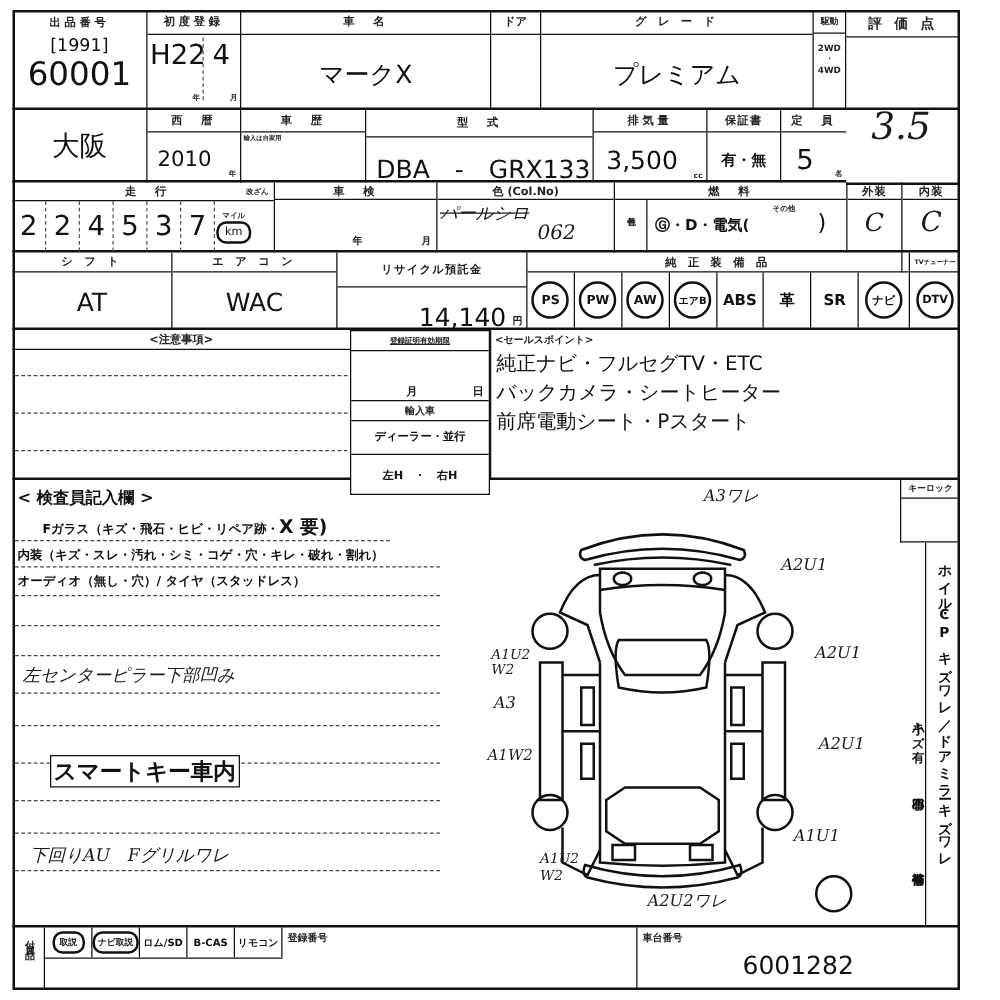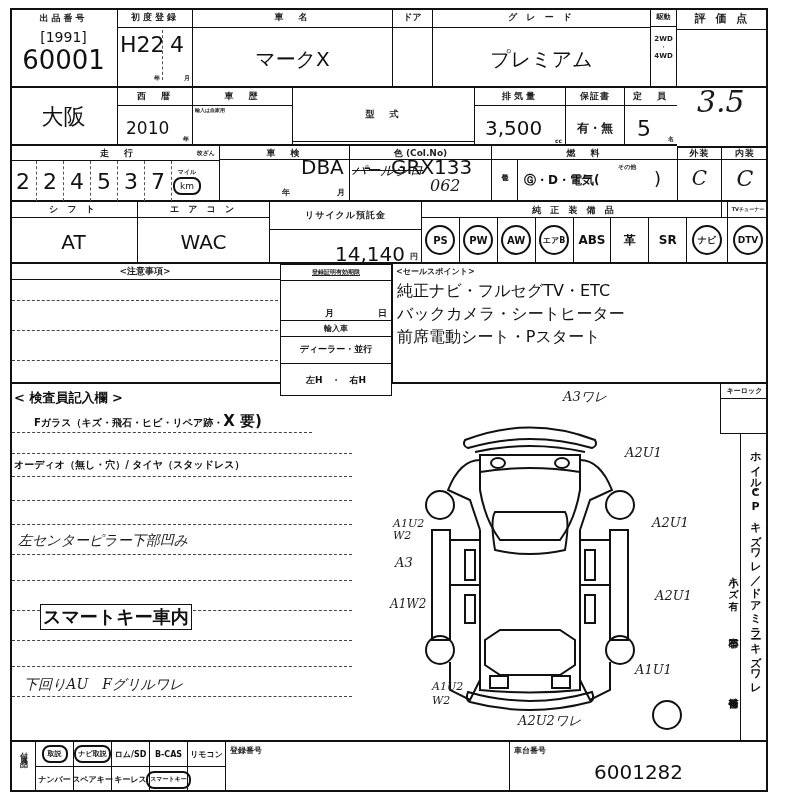--- a/index.html
+++ b/index.html
@@ -95,21 +95,21 @@
   <div style="font-size:17px;margin:12px 0 0 8px;">2010</div>
   <div class="abs tiny" style="right:3px;bottom:2px;">年</div>
 </div>
 
 <div class="abs br" style="left:193px;top:88px;width:100px;height:58px;">
   <div class="hdr bb" style="padding:2px 0;">車　歴</div>
   <div class="tiny" style="margin:1px 0 0 2px;font-size:5px;">輸入は自家用</div>
 </div>
 
 <div class="abs br" style="left:293px;top:88px;width:182px;height:58px;">
-  <div class="hdr bb" style="padding:20px 0;">型　式</div>
+  <div class="hdr bb" style="padding:4px 0;">型　式</div>
   <div class="med" style="margin:12px 0 0 8px;">DBA　-　GRX133</div>
 </div>
 
 <div class="abs br" style="left:475px;top:88px;width:91px;height:58px;">
   <div class="hdr bb" style="padding:2px 0;">排気量</div>
   <div class="med" style="margin:10px 0 0 10px;">3,500</div>
   <div class="abs tiny" style="right:3px;bottom:2px;">cc</div>
 </div>
 
 <div class="abs br" style="left:566px;top:88px;width:59px;height:58px;">
@@ -252,20 +252,21 @@
   <div style="font-size:16px;margin:2px 0 0 4px;white-space:nowrap;">前席電動シート・Pスタート</div>
 </div>
 
 
 <div class="abs" style="left:10px;top:384px;width:368px;height:356px;">
   <div style="font-size:13px;font-weight:bold;margin:5px 0 0 4px;white-space:nowrap;">&lt; 検査員記入欄 &gt;</div>
   <div style="position:relative;margin:4px 0 0 4px;padding-left:20px;">
     <span class="insp" style="font-size:10px;">Fガラス（キズ・飛石・ヒビ・リペア跡・</span><span style="font-size:15px;font-weight:bold;">X 要)</span>
   </div>
   <div class="dash abs" style="left:2px;width:300px;top:48px;"></div>
+  <div class="insp abs" style="left:4px;top:53px;font-size:10px;">内装（キズ・スレ・汚れ・シミ・コゲ・穴・キレ・破れ・割れ）</div>
   <div class="dash abs" style="left:2px;width:340px;top:69px;"></div>
   <div class="insp abs" style="left:4px;top:74px;font-size:10px;">オーディオ（無し・穴）/ タイヤ（スタッドレス）</div>
   <div class="dash abs" style="left:2px;width:340px;top:92px;"></div>
   <div class="dash abs" style="left:2px;width:340px;top:116px;"></div>
   <div class="dash abs" style="left:2px;width:340px;top:140px;"></div>
   <div class="abs hand" style="left:8px;top:148px;font-size:14px;">左センターピラー下部凹み</div>
   <div class="dash abs" style="left:2px;width:340px;top:170px;"></div>
   <div class="dash abs" style="left:2px;width:340px;top:196px;"></div>
   <div class="dash abs" style="left:2px;width:340px;top:226px;"></div>
   <div class="abs b" style="left:30px;top:220px;font-size:18px;font-weight:bold;padding:0 2px;background:#fff;white-space:nowrap;">スマートキー車内</div>
@@ -356,29 +357,20 @@
     <div class="acc" style="width:38px;">
         <span class="circ" style="padding:0 4px;height:14px;border-radius:8px;font-size:7px;">取説</span>
       </div>
     <div class="acc" style="width:38px;">
         <span class="circ" style="padding:0 2px;height:14px;border-radius:8px;font-size:7px;">ナビ取説</span>
       </div>
     <div class="acc" style="width:38px;">ロム/SD</div>
     <div class="acc" style="width:38px;">B-CAS</div>
     <div class="acc" style="width:38px;">リモコン</div>
   </div>
-  <div class="abs" style="left:26px;top:25px;height:25px;display:flex;">
-    <div class="acc" style="width:38px;">ナンバー</div>
-    <div class="acc" style="width:38px;">スペアキー</div>
-    <div class="acc" style="width:38px;">キーレス</div>
-    <div class="acc" style="width:38px;">
-        <span class="circ" style="padding:0 2px;height:14px;border-radius:8px;font-size:6px;">スマートキー</span>
-      </div>
-    <div class="acc" style="width:38px;"></div>
-  </div>
   <div class="abs br" style="left:216px;top:0;width:284px;height:50px;">
     <div class="tiny" style="margin:3px 0 0 4px;font-size:8px;">登録番号</div>
   </div>
   <div class="abs" style="left:500px;top:0;width:258px;height:50px;">
     <div class="tiny" style="margin:3px 0 0 4px;font-size:8px;">車台番号</div>
     <div class="med" style="margin:4px 0 0 84px;">6001282</div>
   </div>
 </div>
 
 

